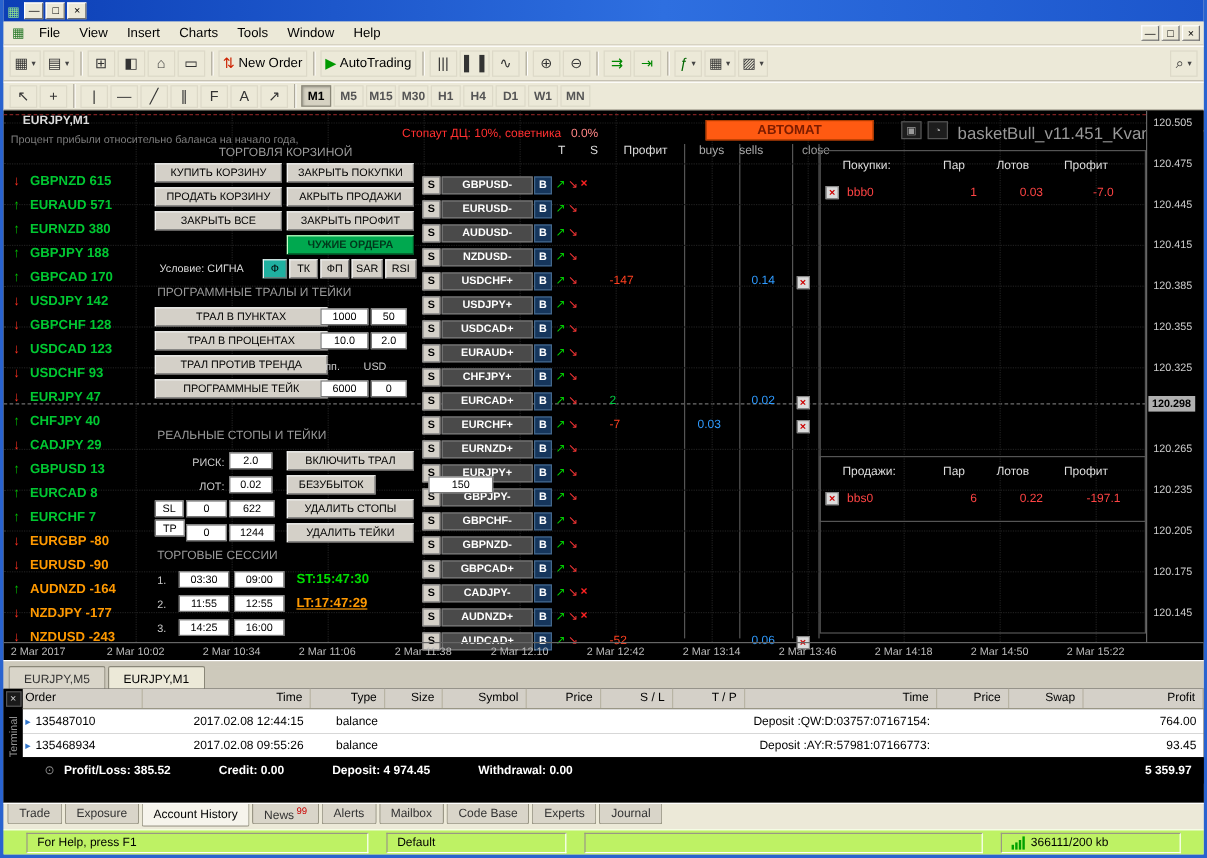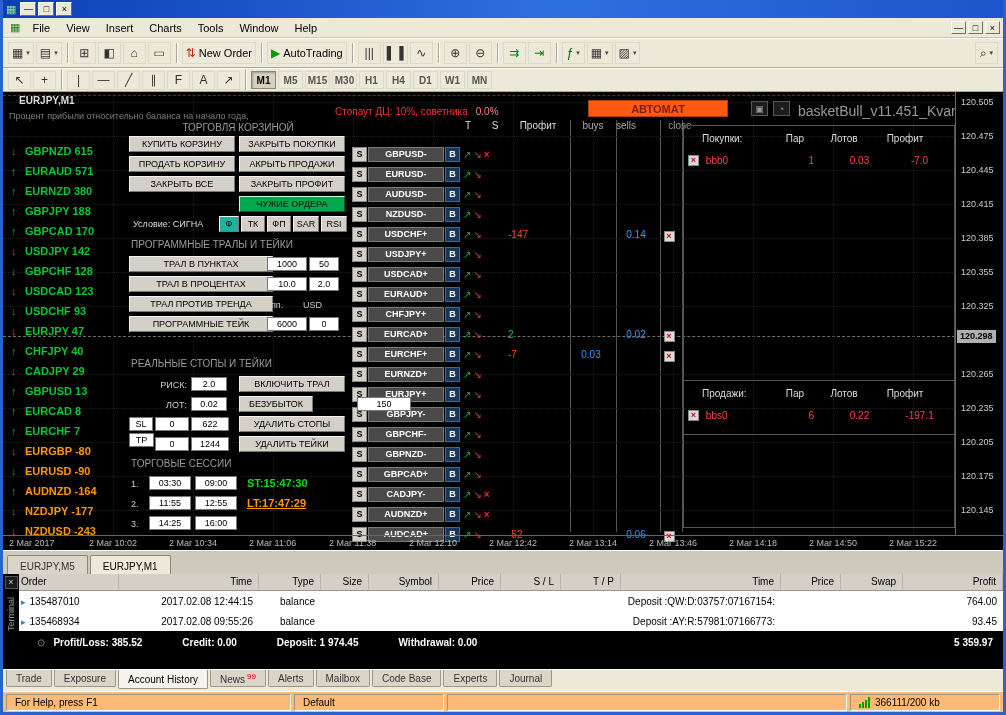--- a/index.html
+++ b/index.html
@@ -158,22 +158,22 @@
 
   
   .t-tabs { height:22px; flex:0 0 22px; background:#ece9d8; display:flex; align-items:flex-start;
             padding-left:3px; border-top:1px solid #fff; }
   .ttab { height:17px; font-size:10px; padding:1px 9px 0; background:#d9d5c9; color:#333;
           border:1px solid #9a9786; border-top:none; border-radius:0 0 2px 2px; margin-right:2px; }
   .ttab.on { background:#f6f4ec; color:#000; height:19px; }
   .badge { color:#cc0000; font-size:8px; vertical-align:super; margin-left:2px; }
 
   
-  .statusbar { height:21px; flex:0 0 21px; display:flex; align-items:center; gap:3px; padding:0 3px;
-               background:#fdba74; border-top:1px solid #fff; }
+  .statusbar { height:21px; flex:0 0 21px; display:flex; align-items:center; gap:15px; padding:0 19px;
+               background:#bef264; border-top:1px solid #fff; }
   .sb-cell { height:17px; display:flex; align-items:center; font-size:10px; padding:0 8px;
              border:1px solid; border-color:#9a9786 #fff #fff #9a9786; color:#000; }
   .sb-help { width:285px; } .sb-profile { width:150px; }
   .sb-flex { flex:1; height:17px; border:1px solid; border-color:#9a9786 #fff #fff #9a9786; }
   .sb-conn { width:150px; gap:5px; }
   .bars { display:flex; align-items:flex-end; gap:1px; height:11px; }
   .bars i { width:2px; background:#00a000; display:block; }
   .bars i:nth-child(1){height:4px;} .bars i:nth-child(2){height:6px;}
   .bars i:nth-child(3){height:8px;} .bars i:nth-child(4){height:11px;}
 </style>
@@ -904,21 +904,21 @@
             <span class="td r" style="width: 160px;">Deposit :AY:R:57981:07166773:</span>
             <span class="td r" style="width: 60px;"></span>
             <span class="td r" style="width: 62px;"></span>
             <span class="td r" style="width: 100px;">93.45</span>
           </div>
         </div>
       <div class="t-summary">
         <span class="t-sum-ico">⊙</span>
         <span class="t-sum-part">Profit/Loss: 385.52</span>
         <span class="t-sum-part">Credit: 0.00</span>
-        <span class="t-sum-part">Deposit: 1 974.45</span>
+        <span class="t-sum-part">Deposit: 4 974.45</span>
         <span class="t-sum-part">Withdrawal: 0.00</span>
         <span class="t-sum-total">5 359.97</span>
       </div>
     </div>
   </div>
 
   <div class="t-tabs" id="t-tabs">
       <button class="ttab"><span>Trade</span></button>
       <button class="ttab"><span>Exposure</span></button>
       <button class="ttab on"><span>Account History</span></button>

